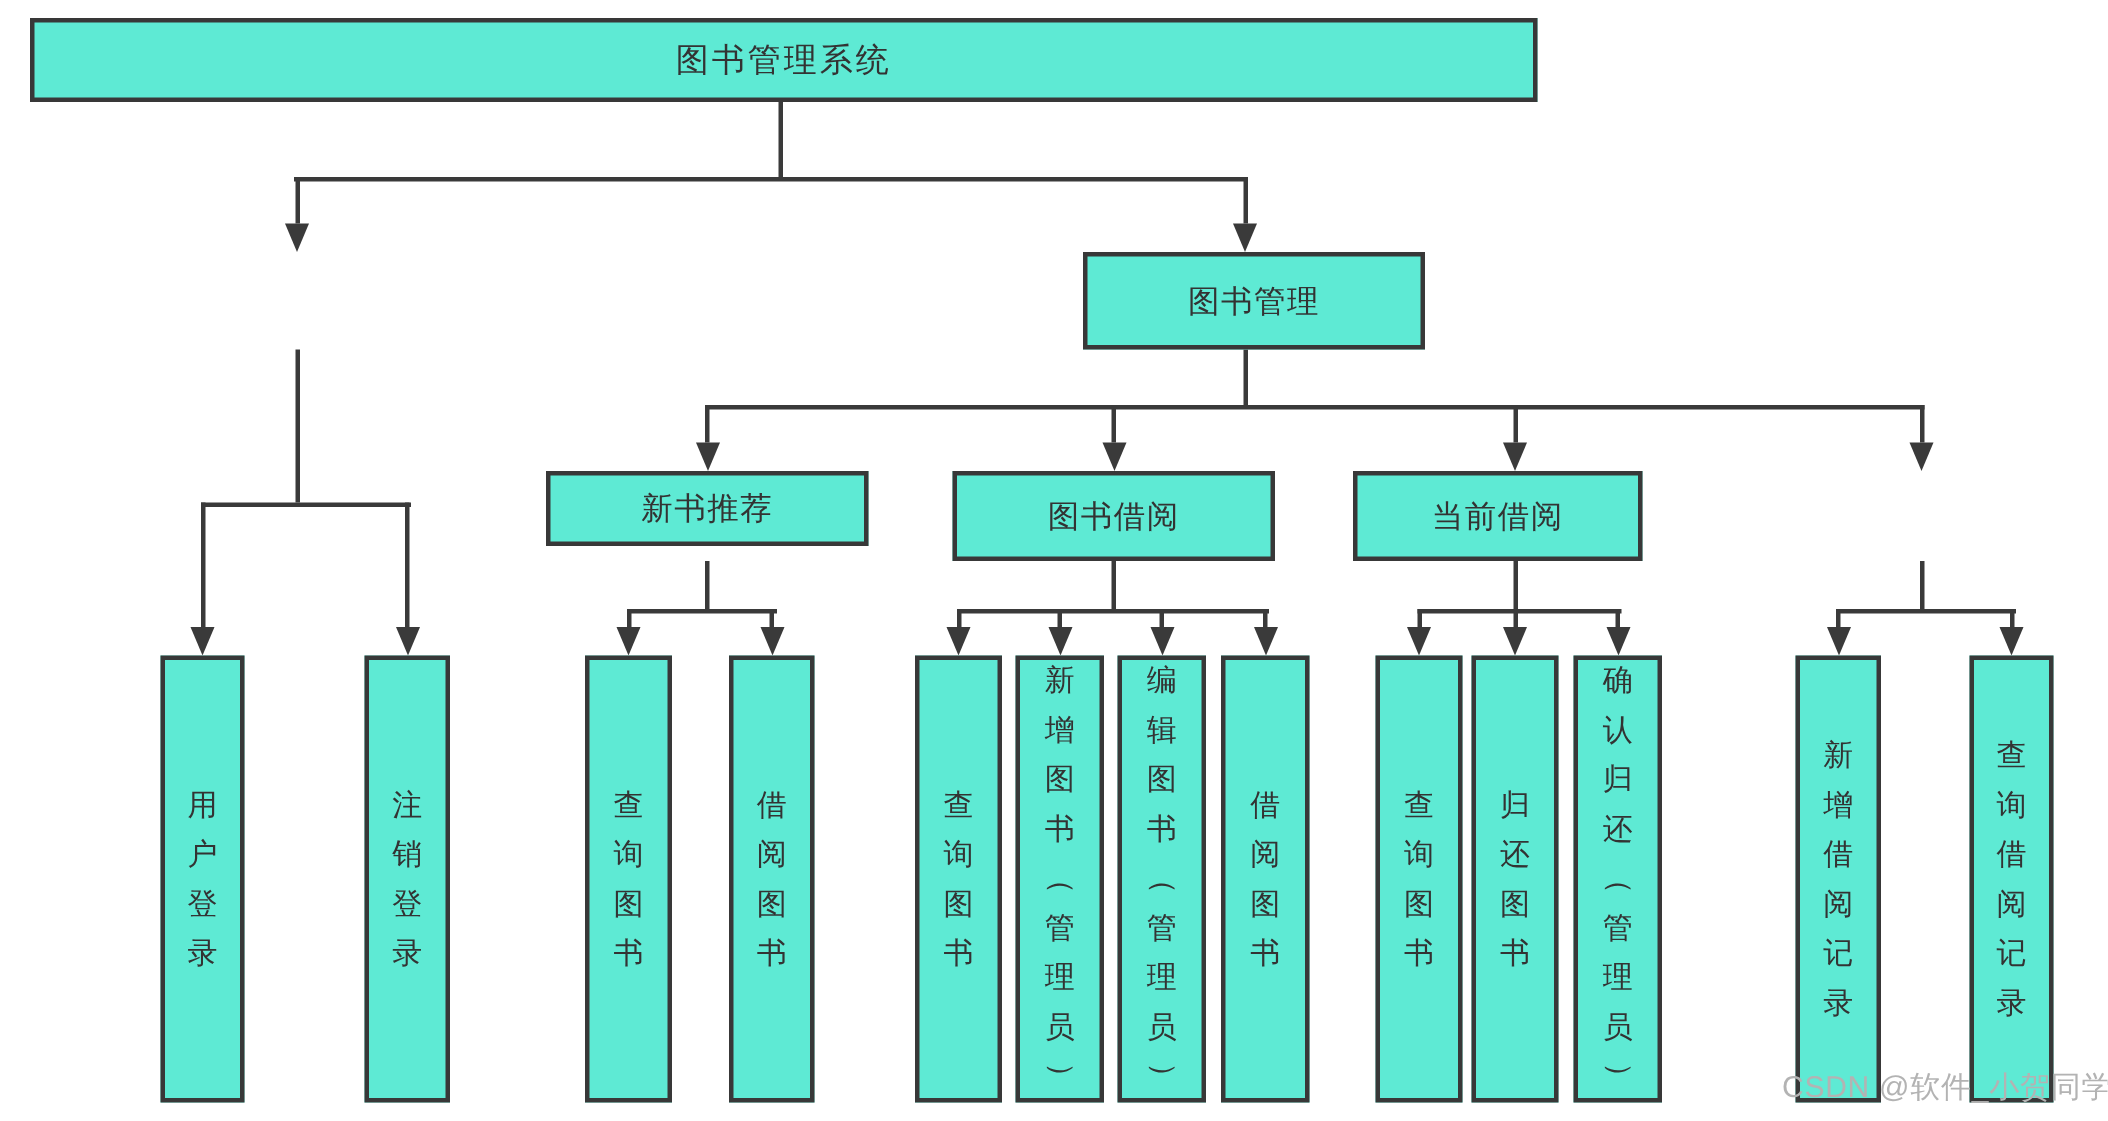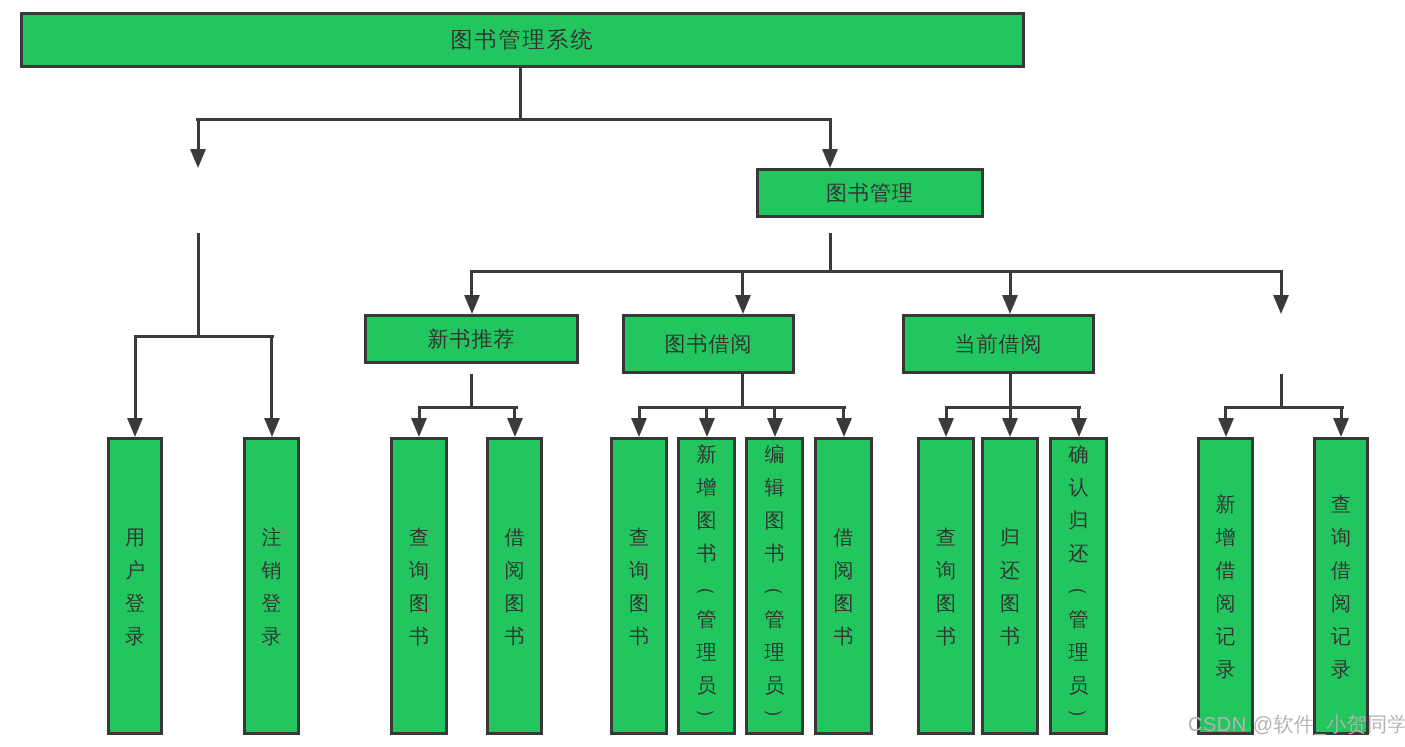--- a/index.html
+++ b/index.html
@@ -9,21 +9,21 @@
   }
   *{margin:0;padding:0;box-sizing:border-box;}
   html,body{background:#ffffff;}
   body{
     width:1405px;height:747px;
     font-family:"Liberation Sans","DejaVu Sans",sans-serif;
     position:relative;overflow:hidden;
   }
   .stage{position:absolute;left:0;top:0;width:1405px;height:747px;}
   .box{
-    position:absolute;background:#22c55e;border:3px solid #383838;
+    position:absolute;background:#5eead4;border:3px solid #383838;
     display:flex;align-items:center;justify-content:center;
     color:var(--text);z-index:2;
   }
   .node{font-size:21px;letter-spacing:1px;}
   .root{font-size:22px;letter-spacing:2px;}
   .leaf{flex-direction:column;gap:13px;font-size:20px;}
   .vchar{display:block;width:1em;height:1em;line-height:1;text-align:center;}
   .vchar.rot{transform:rotate(90deg);}
   .vl{position:absolute;width:3px;background:var(--line);z-index:1;}
   .hl{position:absolute;height:3px;background:var(--line);z-index:1;}
@@ -81,29 +81,29 @@
   <div class="vl" style="left:1279.5px;top:374px;height:32px;"></div>
   <div class="hl" style="left:1224px;top:406px;width:120px;"></div>
   <div class="ar" style="left:1224px;top:406px;height:12px;"></div>
   <div class="ar" style="left:1339.5px;top:406px;height:12px;"></div>
 
   <div class="box root" style="left:20px;top:12px;width:1005px;height:56px;">
     <span>图书管理系统</span>
   </div>
 
 
-  <div class="box node" style="left:756px;top:168px;width:228px;height:50px;">
+  <div class="box node" style="left:722px;top:168px;width:228px;height:65px;">
     <span>图书管理</span>
   </div>
 
   <div class="box node" style="left:364px;top:314px;width:215px;height:50px;">
     <span>新书推荐</span>
   </div>
 
-  <div class="box node" style="left:622px;top:314px;width:173px;height:60px;">
+  <div class="box node" style="left:635px;top:314px;width:215px;height:60px;">
     <span>图书借阅</span>
   </div>
 
   <div class="box node" style="left:902px;top:314px;width:193px;height:60px;">
     <span>当前借阅</span>
   </div>
 
 
   <div class="box leaf" style="left:107px;top:437px;width:56px;height:298px;">
       <span class="vchar">用</span>

